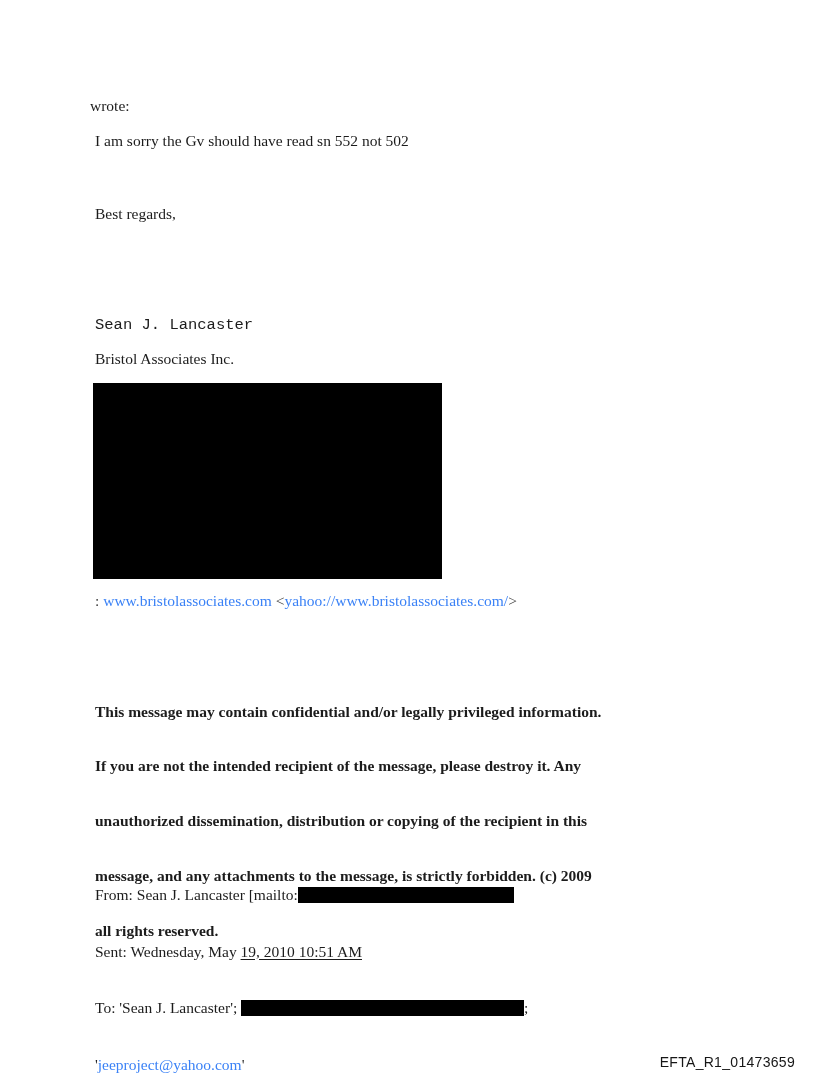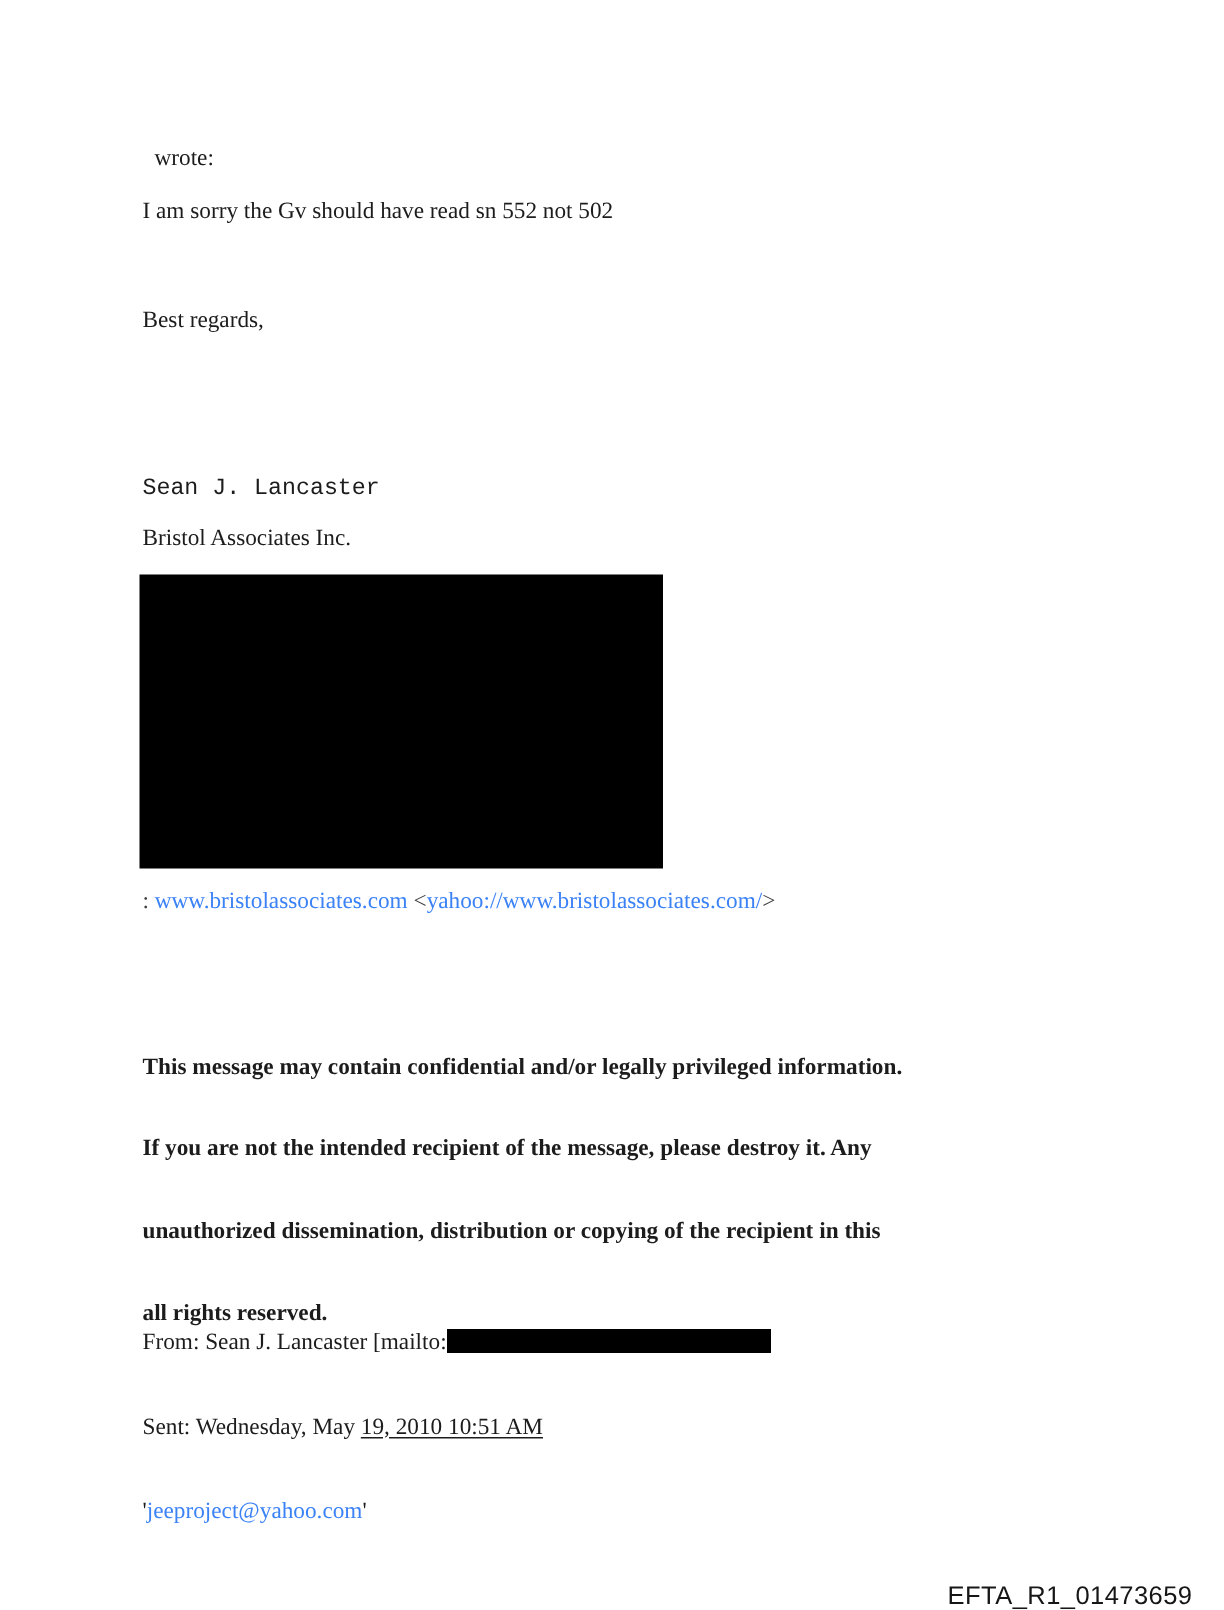--- a/index.html
+++ b/index.html
@@ -6,37 +6,37 @@
   body {
     width: 816px; height: 1073px;
     background: #ffffff;
     font-family: "Liberation Serif", serif;
     font-size: 15.5px;
     color: #1c1c1c;
     position: relative;
     overflow: hidden;
   }
   .abs { position: absolute; white-space: pre; }
-  .wrote          { left: 103px; top: 97px;  }
+  .wrote          { left: 90px; top: 97px;  }
   .body-line      { left: 95px;  top: 132px; }
   .closing        { left: 95px;  top: 205px; }
   .sig-name       { left: 95px;  top: 316px; font-family: Liberation Mono, monospace; }
   .sig-company    { left: 95px;  top: 350px; text-align: center; }
   .redaction-large {
     left: 93px; top: 383px;
     width: 349px; height: 196px;
     background: #000000;
   }
   .website-line   { left: 95px;  top: 592px; color: #3f3f3f; }
   .disclaimer     { left: 95px;  top: 666px; line-height: 18.3px; white-space: pre; font-weight: bold; }
   .header-block   { left: 95px;  top: 848px; line-height: 18.9px; white-space: pre; }
   .bates {
     right: 21px; top: 1054px;
     font-family: "Liberation Sans", sans-serif;
-    font-size: 17px;
+    font-size: 14px;
     color: #161616;
     letter-spacing: 0.3px;
   }
   .link {
     color: #3b82f6;
     text-underline-offset: 2px;
     cursor: pointer;
   }
   .u {
     text-decoration: underline;
@@ -67,26 +67,28 @@
   <div class="abs sig-company">Bristol Associates Inc.</div>
 
   <div class="abs redaction-large"></div>
 
   <div class="abs website-line"><span>: </span><span class="link">www.bristolassociates.com</span><span> &lt;</span><span class="link">yahoo://www.bristolassociates.com/</span><span>&gt;</span></div>
 
   <div class="abs disclaimer">
     <div>This message may contain confidential and/or legally privileged information.</div>
     <div>If you are not the intended recipient of the message, please destroy it. Any</div>
     <div>unauthorized dissemination, distribution or copying of the recipient in this</div>
+    <div>message, and any attachments to the message, is strictly forbidden. (c) 2009</div>
     <div>all rights reserved.</div>
   </div>
 
   <div class="abs header-block">
     <div><span>From: Sean J. Lancaster [mailto:</span><span class="redact redact-from"></span></div>
     <div><span>Sent: Wednesday, May </span><span class="u">19, 2010 10:51 AM</span></div>
+    <div><span>To: 'Sean J. Lancaster'; </span><span class="redact redact-to"></span><span>;</span></div>
     <div><span>'</span><span class="link">jeeproject@yahoo.com</span><span>'</span></div>
     
     
   </div>
 
   <div class="abs bates">EFTA_R1_01473659</div>
 
 </div>
 
 </body></html>

